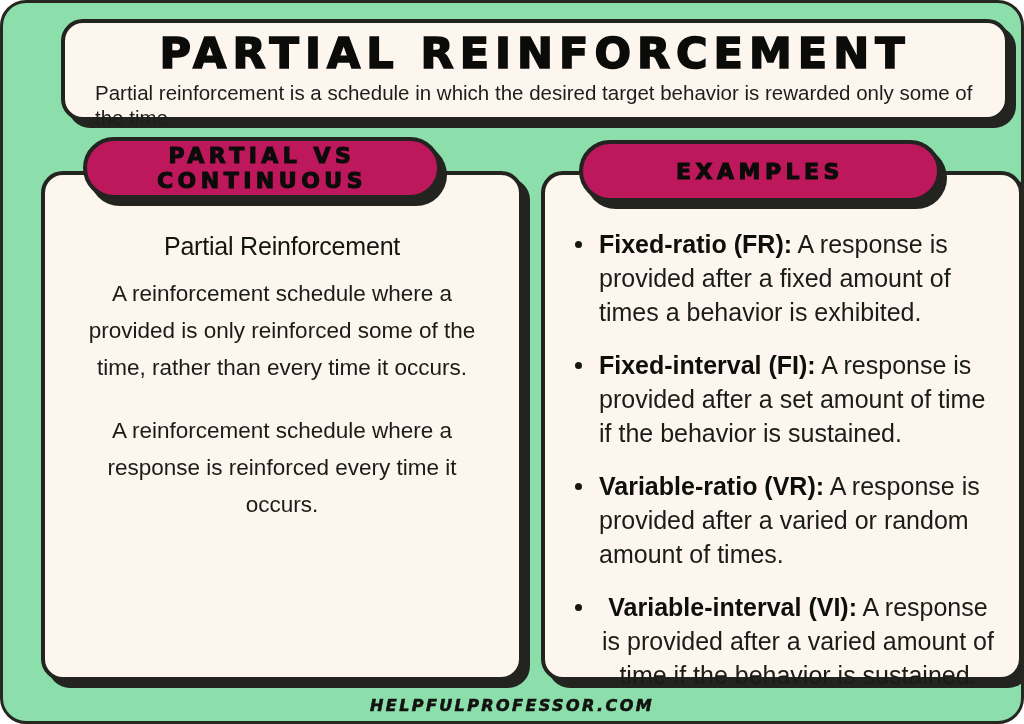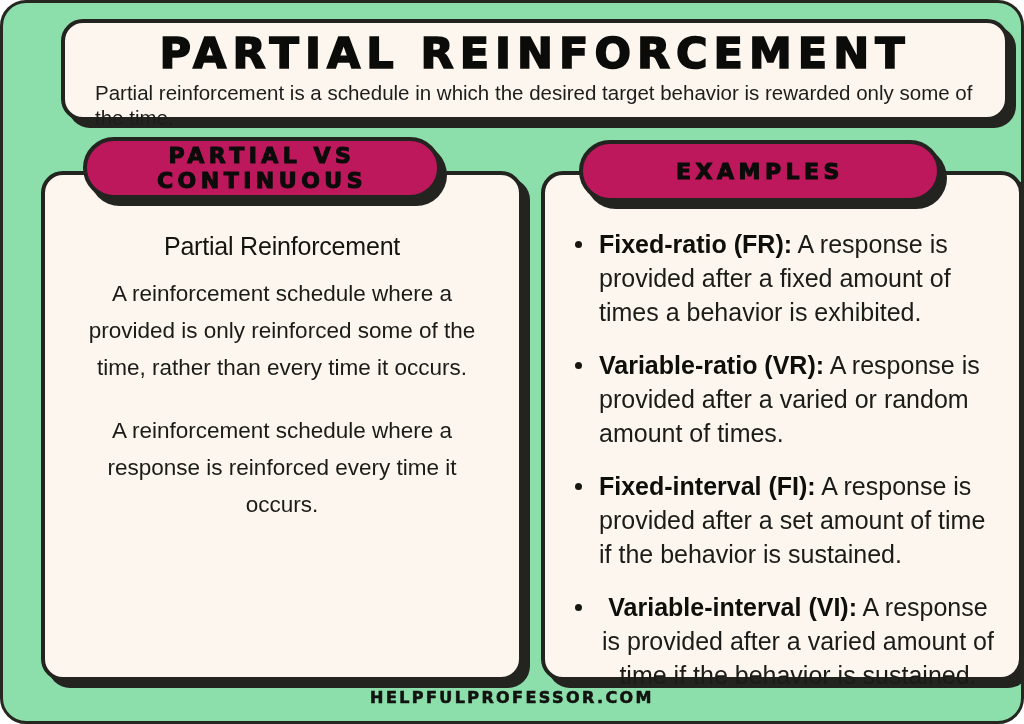--- a/index.html
+++ b/index.html
@@ -169,22 +169,23 @@
   .ex-term {
     font-weight: 700;
     color: #0e0e0a;
   }
 
   
   #footer {
     position: absolute;
     left: 0;
     right: 0;
-    bottom: 14px;
-    text-align: center;
+    bottom: 6px;
+    text-align: center;
+    font-style: italic;
   }
   #footer-text {
     font-family: "DejaVu Sans", sans-serif;
     font-weight: 700;
     font-size: 16px;
     letter-spacing: 2.4px;
     color: #121210;
     -webkit-text-stroke: 0.6px #121210;
   }
 </style>
@@ -205,25 +206,25 @@
   </div>
 
   <div class="card" id="right-card">
     <ul id="examples-list">
       <li>
         <span class="bullet-dot"></span>
         <span class="ex-term">Fixed-ratio (FR):</span><span class="ex-desc"> A response is provided after a fixed amount of times a behavior is exhibited.</span>
       </li>
       <li>
         <span class="bullet-dot"></span>
+        <span class="ex-term">Fixed-interval (FI):</span><span class="ex-desc"> A response is provided after a set amount of time if the behavior is sustained.</span>
+      </li>
+      <li>
+        <span class="bullet-dot"></span>
         <span class="ex-term">Variable-ratio (VR):</span><span class="ex-desc"> A response is provided after a varied or random amount of times.</span>
-      </li>
-      <li>
-        <span class="bullet-dot"></span>
-        <span class="ex-term">Fixed-interval (FI):</span><span class="ex-desc"> A response is provided after a set amount of time if the behavior is sustained.</span>
       </li>
       <li>
         <span class="bullet-dot"></span>
         <span class="ex-term">Variable-interval (VI):</span><span class="ex-desc"> A response is provided after a varied amount of time if the behavior is sustained.</span>
       </li>
     </ul>
   </div>
 
   <div class="pill" id="left-pill">
     <span class="pill-label">PARTIAL VS

